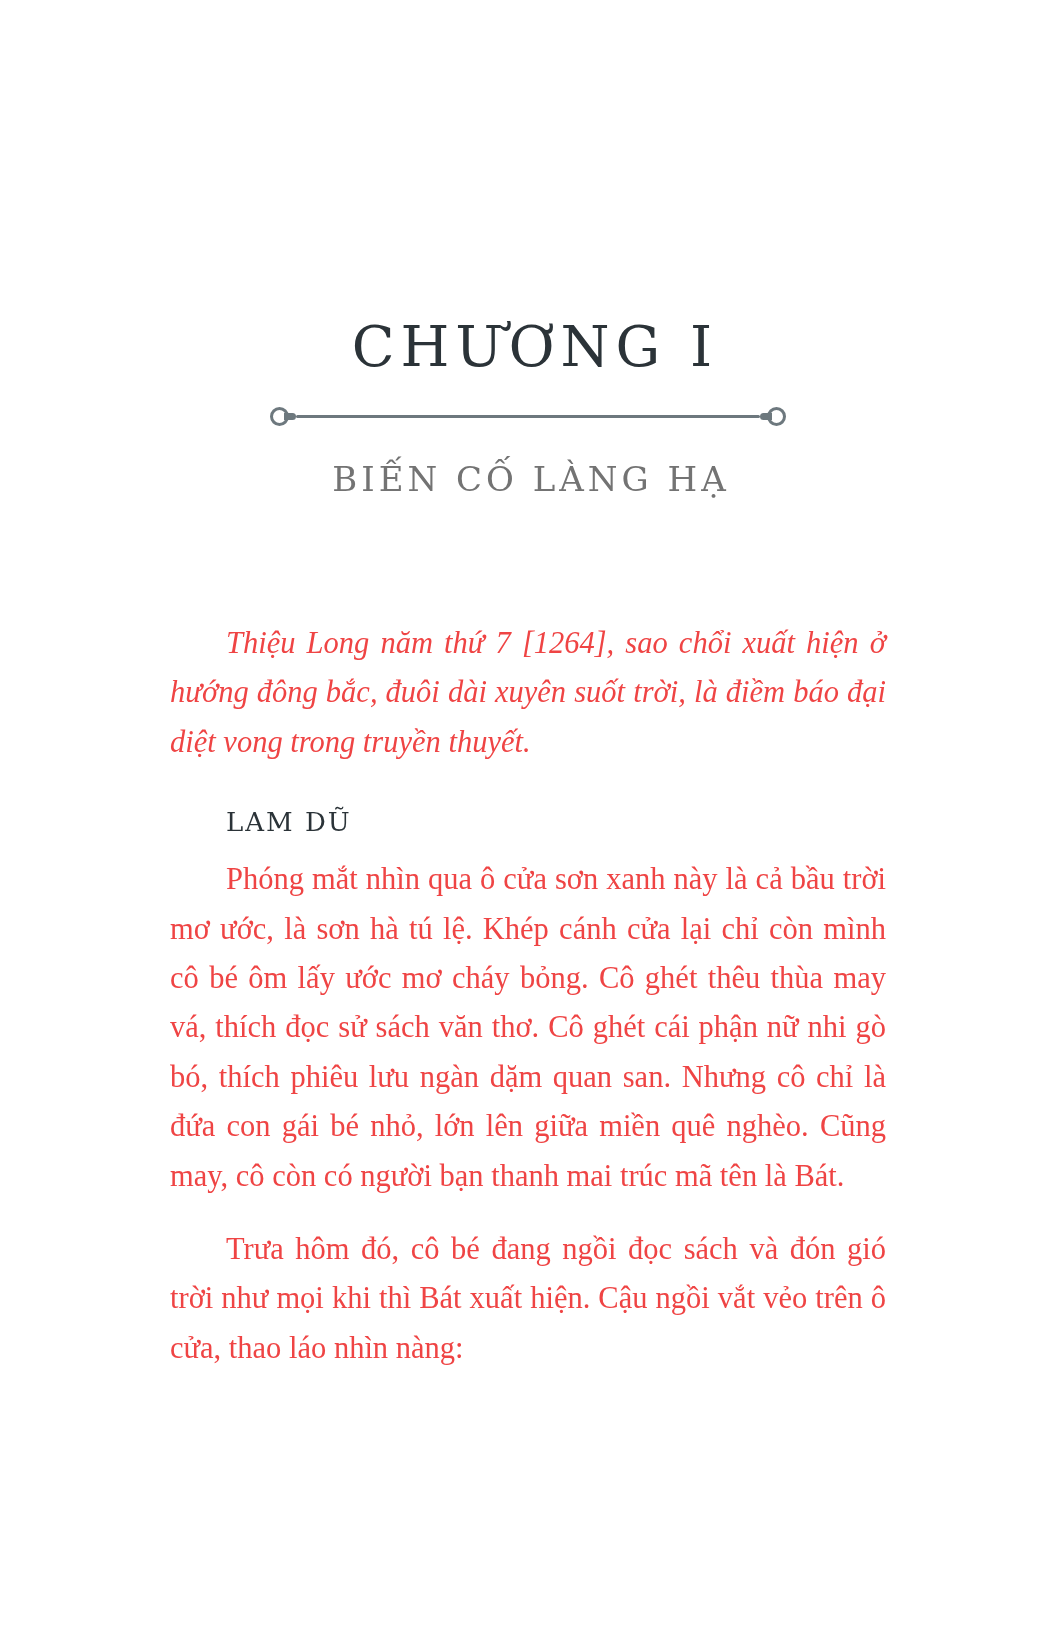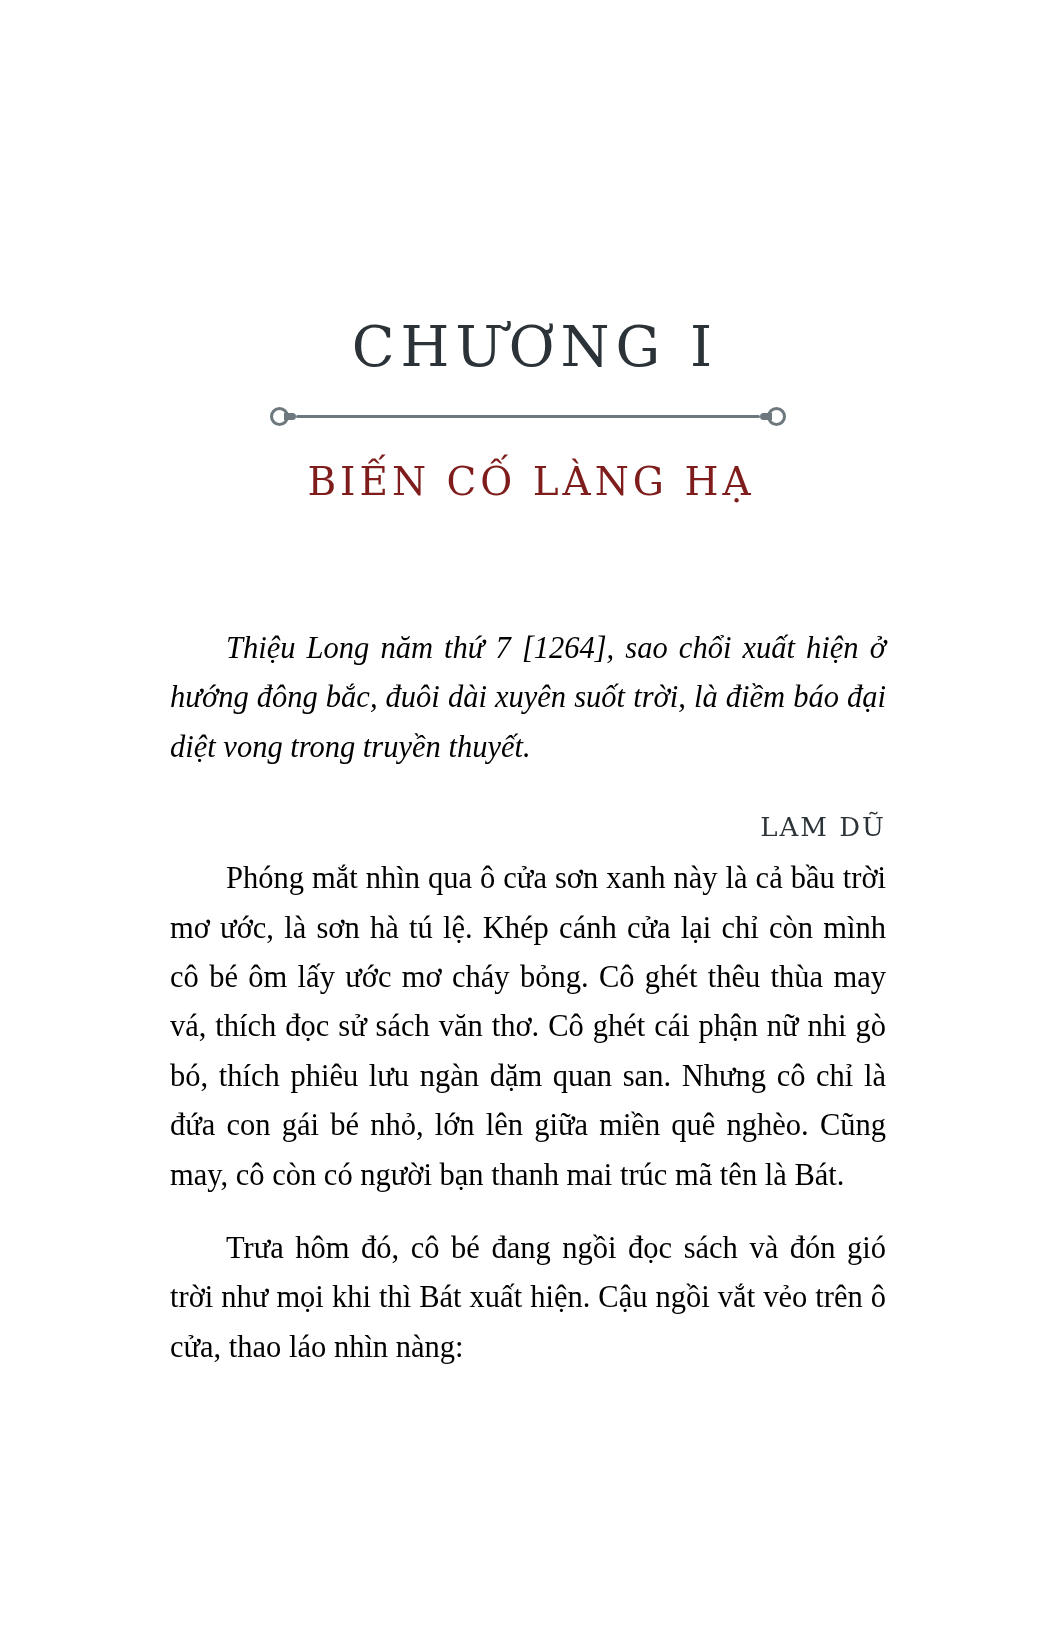--- a/index.html
+++ b/index.html
@@ -71,56 +71,56 @@
     top: 14px;
     width: 12px;
     height: 7px;
     background: #6d787e;
   }
   .ornament .tail.left  { left: 14px; border-radius: 0 4px 4px 0; }
   .ornament .tail.right { right: 14px; border-radius: 4px 0 0 4px; }
 
   .chapter-title {
     font-family: "DejaVu Serif", serif;
-    font-size: 39px;
+    font-size: 34px;
     letter-spacing: 4px;
-    color: #7f1d1d;
+    color: #737373;
     margin: 26px 0 0 6px;
     font-weight: 400;
   }
 
   
   .content {
     margin: 0 auto;
     width: 716px;
     padding-top: 120px;
   }
 
   p {
     margin: 0;
     font-size: 30.5px;
     line-height: 1.62;
     text-align: justify;
     text-justify: inter-word;
-    color: #000000;
+    color: #ef4444;
   }
 
   p.epigraph {
     font-style: italic;
     text-indent: 56px;
     margin-bottom: 34px;
   }
 
   p.speaker {
     font-family: "DejaVu Serif", serif;
     font-size: 26px;
     letter-spacing: 2px;
-    text-align: right;
+    text-align: left;
     text-indent: 56px;
-    margin-bottom: 6px;
+    margin-bottom: 12px;
     color: #2b3338;
   }
 
   p.body {
     text-indent: 56px;
     margin-bottom: 4px;
   }
 
   p.body + p.body {
     margin-top: 24px;

